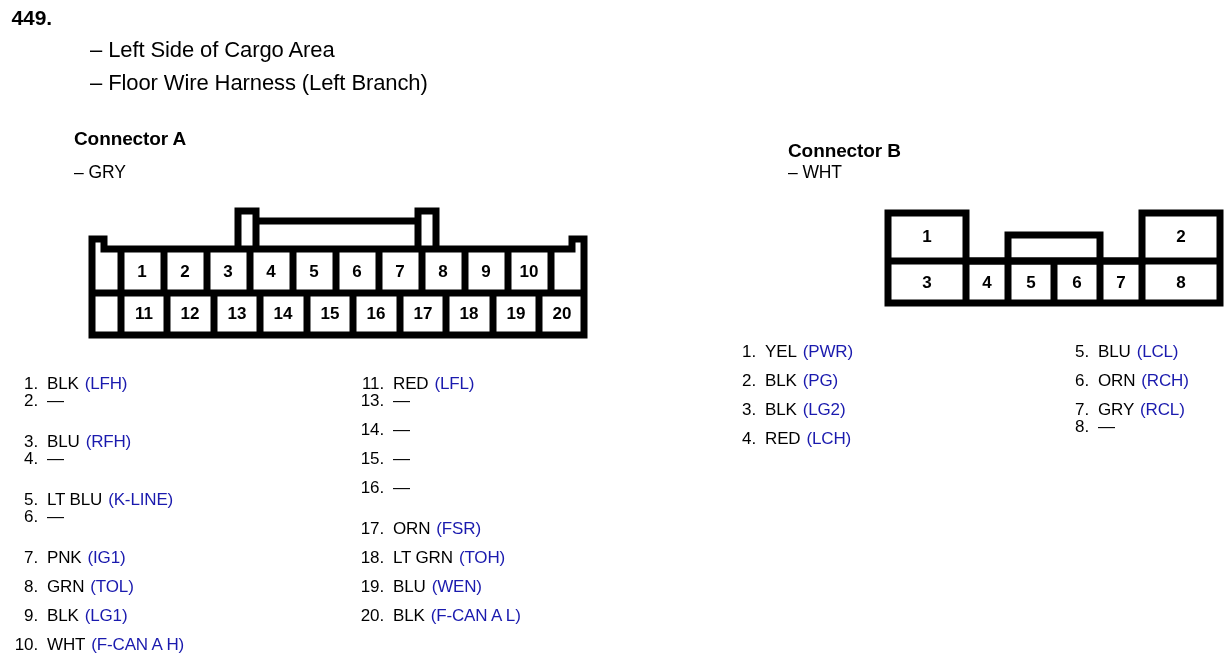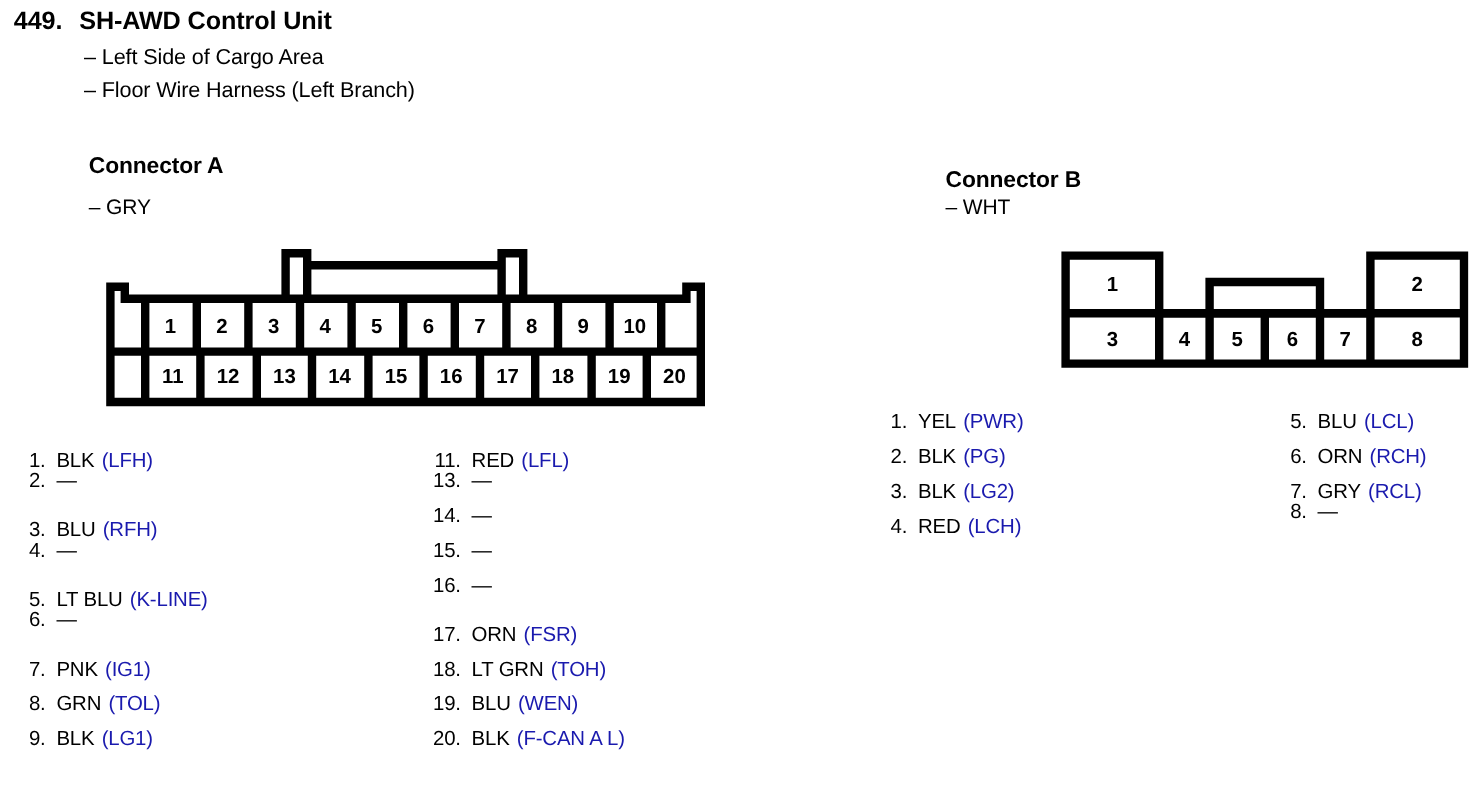--- a/index.html
+++ b/index.html
@@ -29,22 +29,22 @@
     font-size: 21px;
     font-weight: bold;
     letter-spacing: -0.1px;
   }
   #entry-number {
     width: 52px;
     text-align: right;
     margin-right: 14px;
   }
   .sub-line {
-    font-size: 18px;
-    margin-left: 70px;
+    font-size: 22px;
+    margin-left: 90px;
     margin-top: 7px;
     letter-spacing: -0.1px;
     white-space: nowrap;
   }
 
   
   .conn-heading {
     position: absolute;
     font-size: 19px;
     font-weight: bold;
@@ -88,21 +88,20 @@
   }
   .gutter-3 .pin-num { width: 34px; }
   .gutter-b .pin-num { width: 26px; }
 </style>
 </head>
 <body>
 
 <div id="header-block">
   <div id="title-row">
     <span id="entry-number">449.</span>
-    <span id="page-title">SH-AWD Control Unit</span>
   </div>
   <div class="sub-line">– Left Side of Cargo Area</div>
   <div class="sub-line">– Floor Wire Harness (Left Branch)</div>
 </div>
 
 <div class="conn-heading" style="left:74px; top:128px;">Connector A</div>
 <div class="conn-subheading" style="left:74px; top:162px;">– GRY</div>
 
 <div class="diagram" style="left:88px; top:203px;">
   <svg width="500" height="140" viewBox="0 0 500 140">
@@ -204,20 +203,25 @@
   <div class="pin-row">
       <span class="pin-num">8.</span>
       <span class="pin-wire">GRN</span>
       <span class="pin-code">(TOL)</span>
     </div>
   <div class="pin-row">
       <span class="pin-num">9.</span>
       <span class="pin-wire">BLK</span>
       <span class="pin-code">(LG1)</span>
     </div>
+  <div class="pin-row">
+      <span class="pin-num">10.</span>
+      <span class="pin-wire">WHT</span>
+      <span class="pin-code">(F-CAN A H)</span>
+    </div>
 </div>
 
 <div class="pin-list gutter-3" style="left:350px; top:362px;">
   <div class="pin-row">
       <span class="pin-num">11.</span>
       <span class="pin-wire">RED</span>
       <span class="pin-code">(LFL)</span>
     </div>
   <div class="pin-row">
       <span class="pin-num">13.</span>

